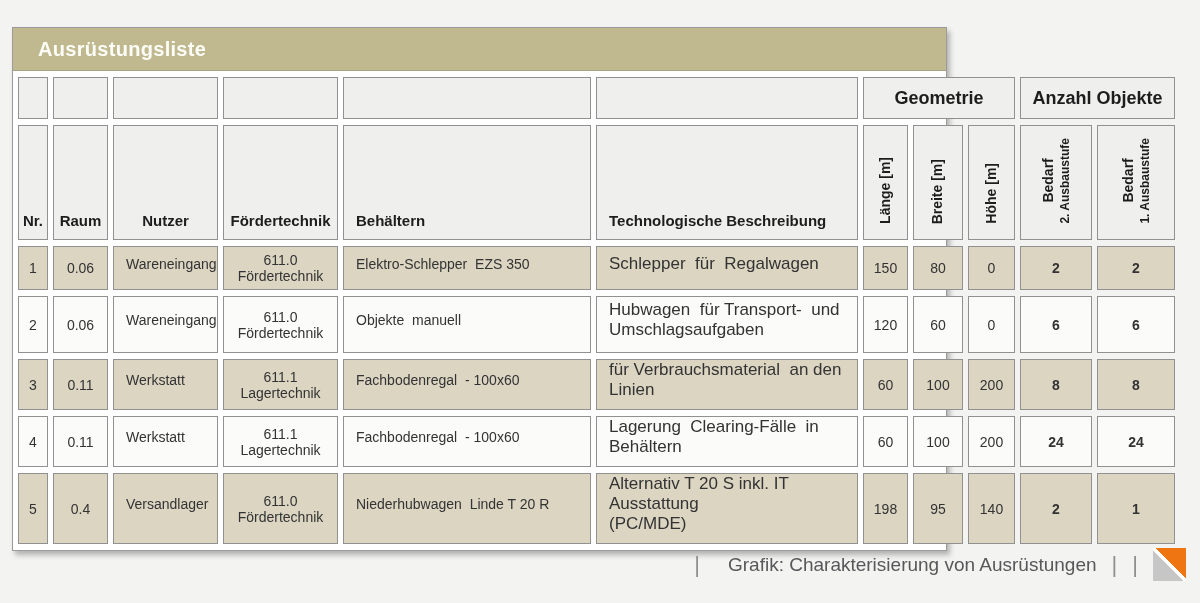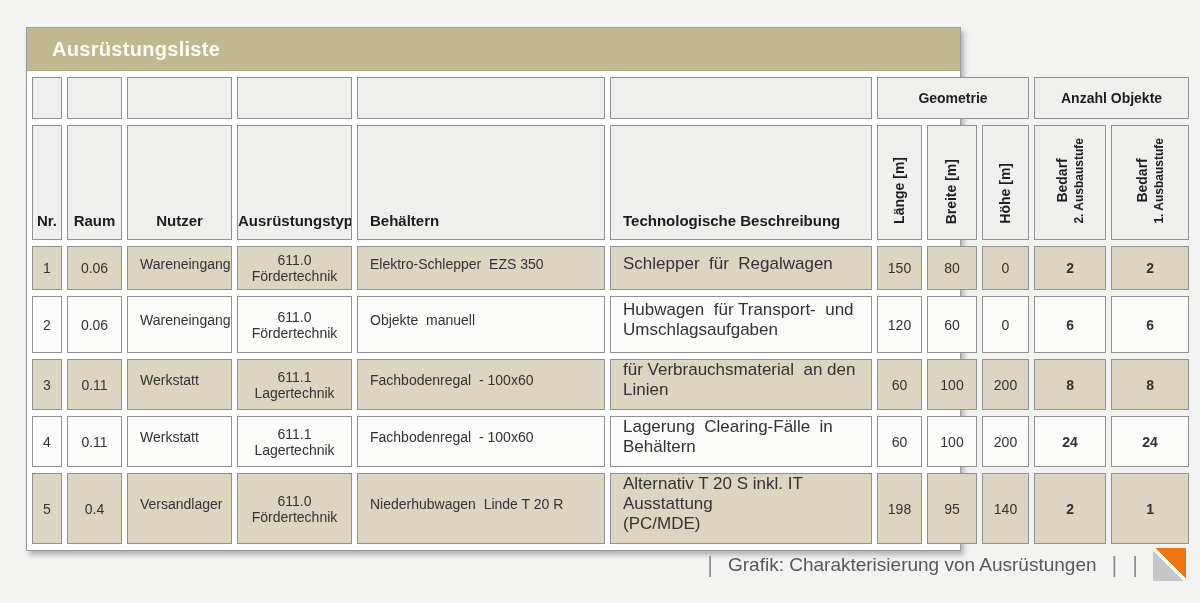--- a/index.html
+++ b/index.html
@@ -5,21 +5,21 @@
   * { box-sizing: border-box; margin: 0; padding: 0; }
   html, body { width: 1200px; height: 603px; }
   body {
     background: #f3f3f2;
     font-family: "Liberation Sans", sans-serif;
     overflow: hidden;
     position: relative;
   }
   .sheet {
     position: absolute;
-    left: 26px; top: 27px;
+    left: 12px; top: 27px;
     width: 935px;
     background: #ffffff;
     border: 1px solid #9b9b9b;
     box-shadow: 3px 4px 5px rgba(100,100,100,0.45);
   }
   .title-bar {
     height: 43px;
     background: #c0b98f;
     border-bottom: 1px solid #a9a285;
     display: flex;
@@ -44,21 +44,21 @@
     font-size: 14px;
     vertical-align: middle;
     overflow: hidden;
   }
   
   tr.group-row td {
     background: #efefee;
     height: 42px;
     text-align: center;
     font-weight: bold;
-    font-size: 14px;
+    font-size: 18px;
     color: #1d1d1d;
   }
   tr.head-row td {
     background: #efefee;
     height: 115px;
     vertical-align: bottom;
     padding-bottom: 10px;
     font-weight: bold;
     font-size: 15px;
     color: #1d1d1d;
@@ -98,21 +98,21 @@
     display: flex;
     justify-content: flex-end;
     align-items: center;
     gap: 15px;
   }
   .footer .bar {
     color: #8f8f8f;
     font-size: 22px;
     font-weight: normal;
   }
-  .footer .caption { color: #58585a; font-size: 19px; }
+  .footer .caption { color: #58585a; font-size: 19px; margin-left: 13px; }
   .footer .copyright { color: #8e8e8e; font-size: 19px; }
   .logo {
     width: 33px; height: 33px;
     background: linear-gradient(to top right,
       #c6c6c6 0%, #c6c6c6 46%,
       #ffffff 46%, #ffffff 54%,
       #ee7511 54%, #ee7511 100%);
   }
 </style>
 </head>
@@ -147,21 +147,21 @@
       <td></td>
       <td></td>
       <td colspan="3">Geometrie</td>
       <td colspan="2">Anzahl Objekte</td>
     </tr>
 
     <tr class="head-row">
       <td class="c">Nr.</td>
       <td class="c">Raum</td>
       <td class="c">Nutzer</td>
-      <td class="c">Ausrüstungstyp</td>
+      <td class="c">Fördertechnik</td>
       <td class="l">Behältern</td>
       <td class="l">Technologische Beschreibung</td>
       <td class="rot-cell">
         <div class="rot"><span class="l1">Länge [m]</span></div>
       </td>
       <td class="rot-cell">
         <div class="rot"><span class="l1">Breite [m]</span></div>
       </td>
       <td class="rot-cell">
         <div class="rot"><span class="l1">Höhe [m]</span></div>

